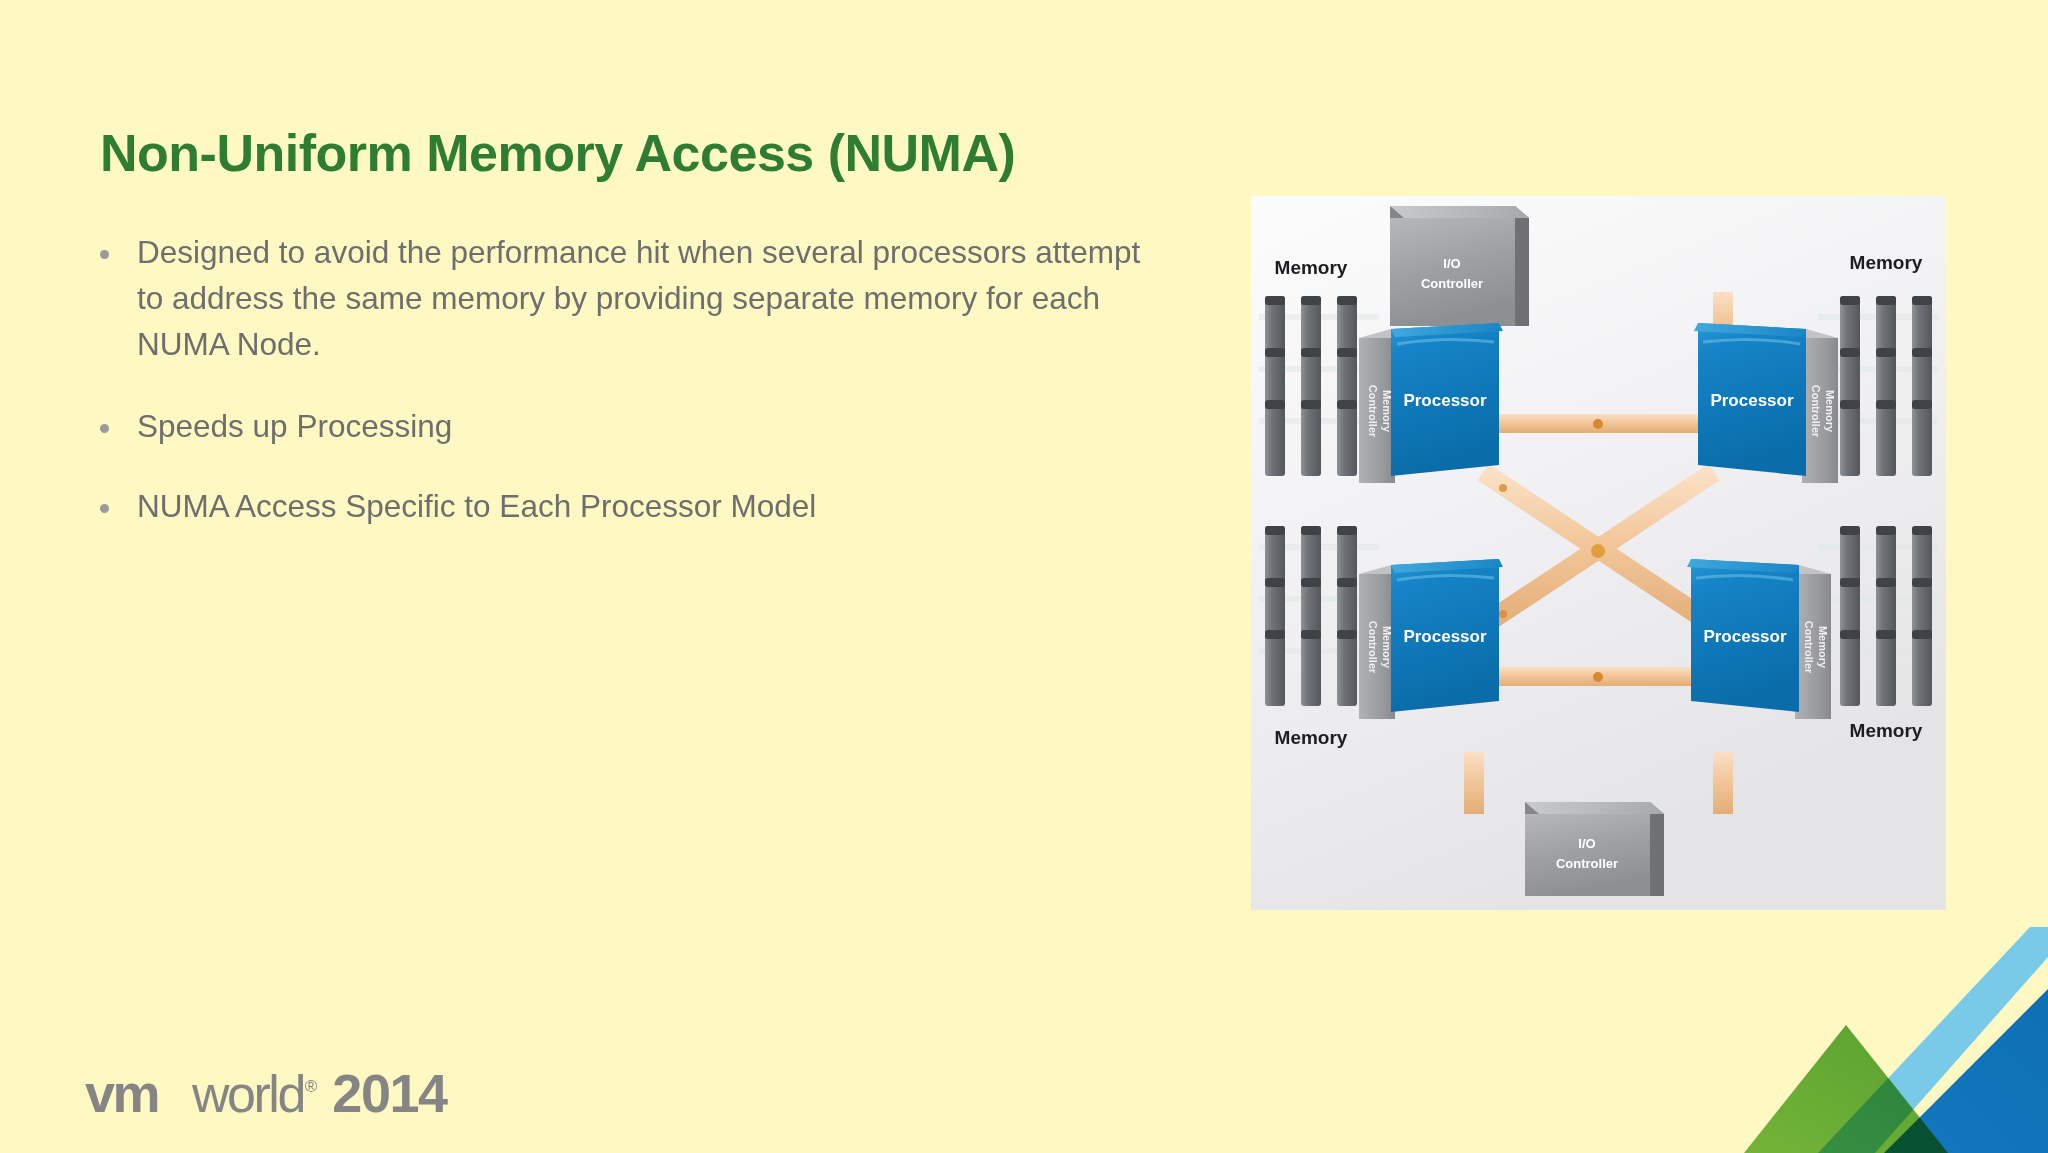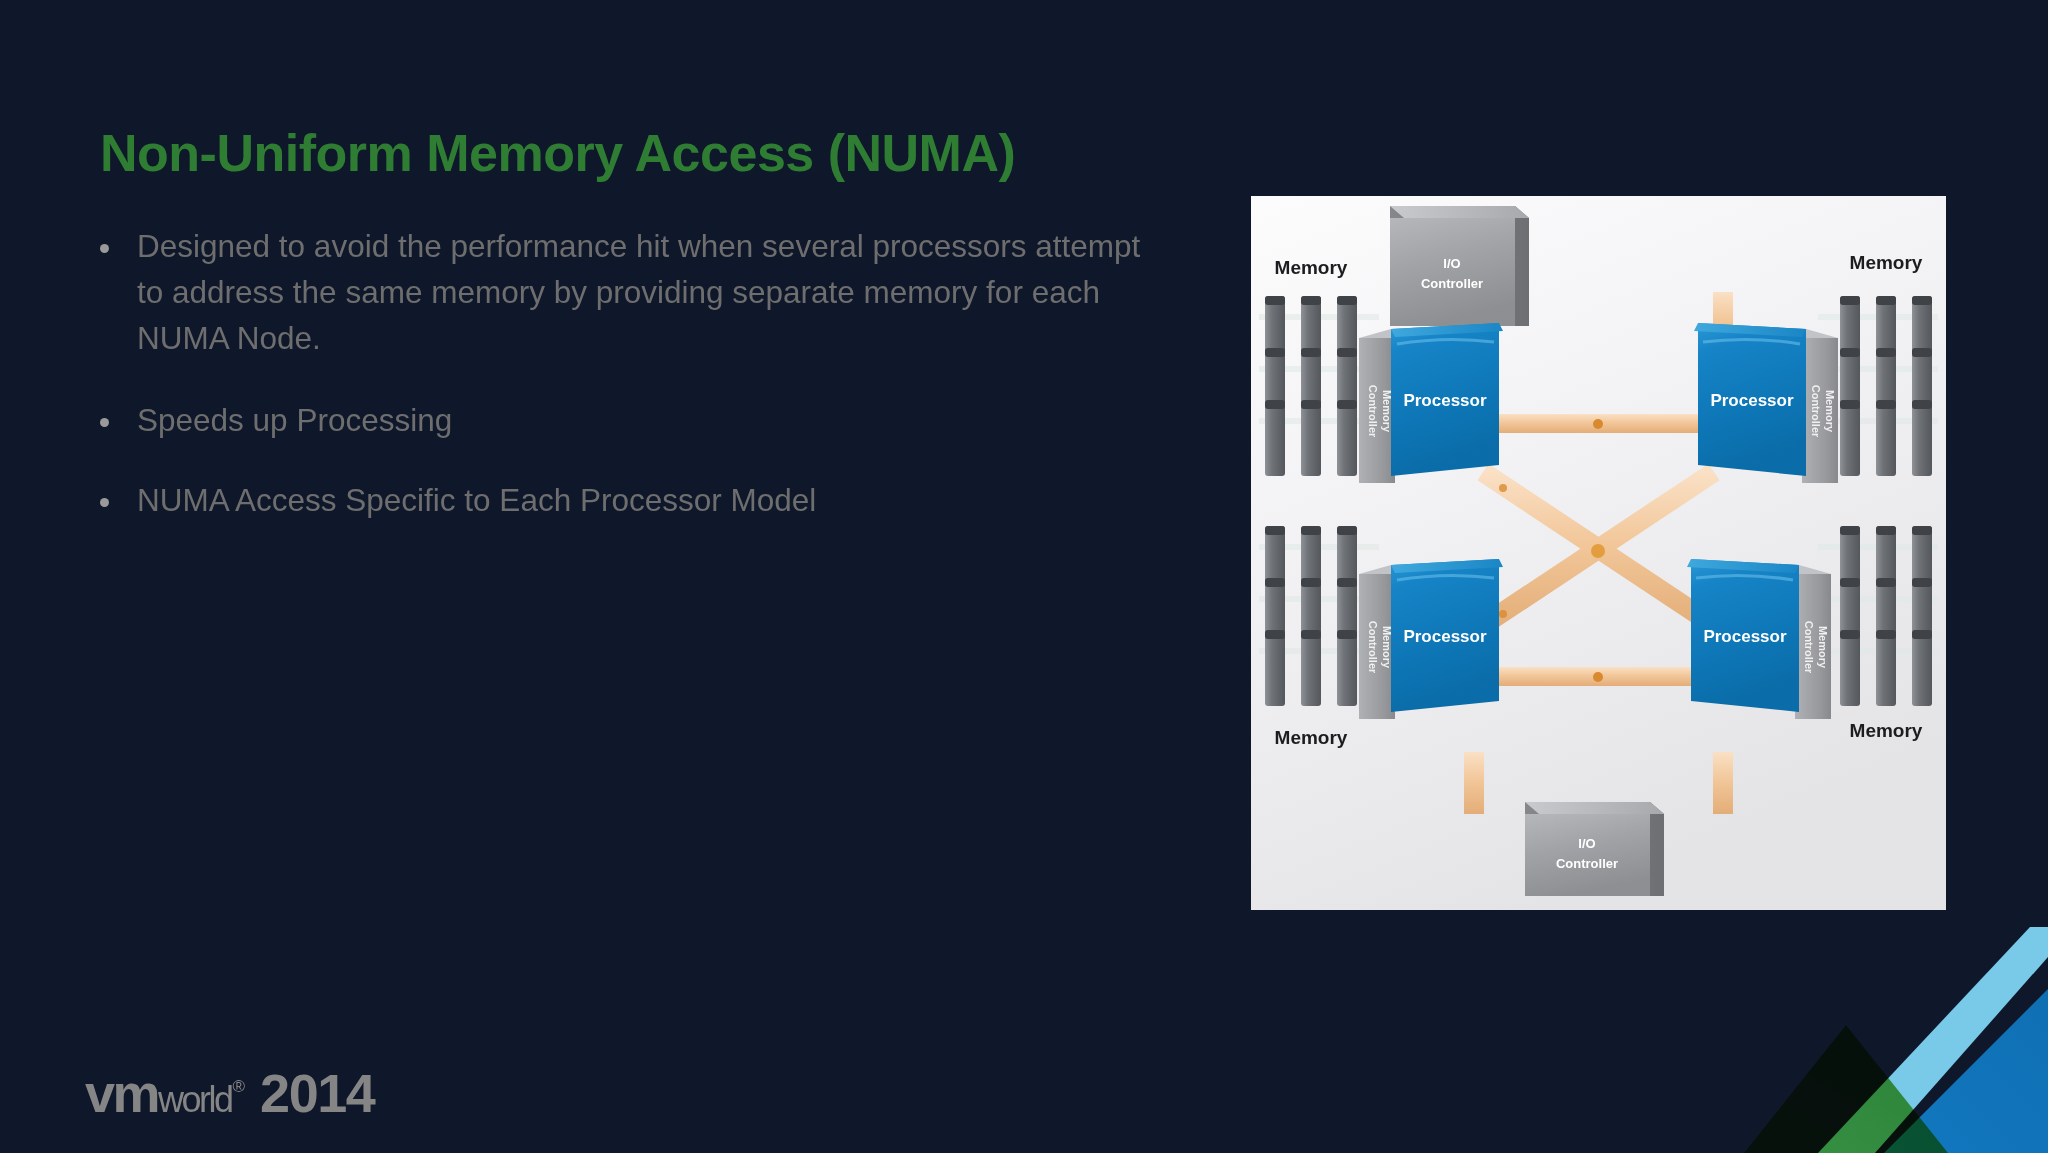--- a/index.html
+++ b/index.html
@@ -2,33 +2,33 @@
 <html><head>
 <meta charset="utf-8">
 <style>
   html,body{margin:0;padding:0;}
   body{
     width:2048px;height:1153px;
     background:#ffffff;
     font-family:"Liberation Sans", sans-serif;
     overflow:hidden;position:relative;
   }
-  .slide{position:absolute;inset:0;background:#0f172a;overflow:hidden;padding-left:40px;}
+  .slide{position:absolute;inset:0;background:#fef9c3;overflow:hidden;padding-left:40px;}
 
   
   .title{
     position:absolute;left:100px;top:126px;
     font-size:52px;font-weight:bold;
     color:#2E7D32;letter-spacing:-0.5px;
     white-space:nowrap;line-height:1.05;
   }
 
   
   .bullets{
-    position:absolute;left:100px;top:224px;width:1060px;
+    position:absolute;left:100px;top:230px;width:1060px;
   }
   .bullet-row{display:flex;align-items:flex-start;margin-bottom:28px;}
   .bullet-dot{
     flex:0 0 auto;width:9px;height:9px;border-radius:50%;
     background:#9a9a9a;margin-top:20px;margin-right:28px;
   }
   .bullet-text{
     flex:1 1 auto;
     font-size:31.5px;color:#6e6e6e;line-height:1.46;
     font-weight:400;
@@ -44,21 +44,21 @@
   }
   .numa-figure svg{display:block;width:100%;height:100%;}
 
   
   .logo{
     position:absolute;left:85px;top:1062px;
     display:flex;align-items:baseline;
     color:#858585;
   }
   .logo .vm{font-size:54px;font-weight:bold;letter-spacing:-2.5px;}
-  .logo .world{font-size:36px;font-weight:400;letter-spacing:-2.5px;}
+  .logo .world{font-size:52px;font-weight:400;letter-spacing:-2.5px;margin-left:34px;}
   .logo .reg{font-size:17px;font-weight:400;vertical-align:super;
              position:relative;top:-20px;left:1px;}
   .logo .year{font-size:54px;font-weight:bold;letter-spacing:-1.5px;margin-left:16px;text-align:center;}
 
   
   .corner{
     position:absolute;right:0;bottom:0;width:348px;height:226px;
     pointer-events:none;
   }
   .corner svg{display:block;width:100%;height:100%;}

